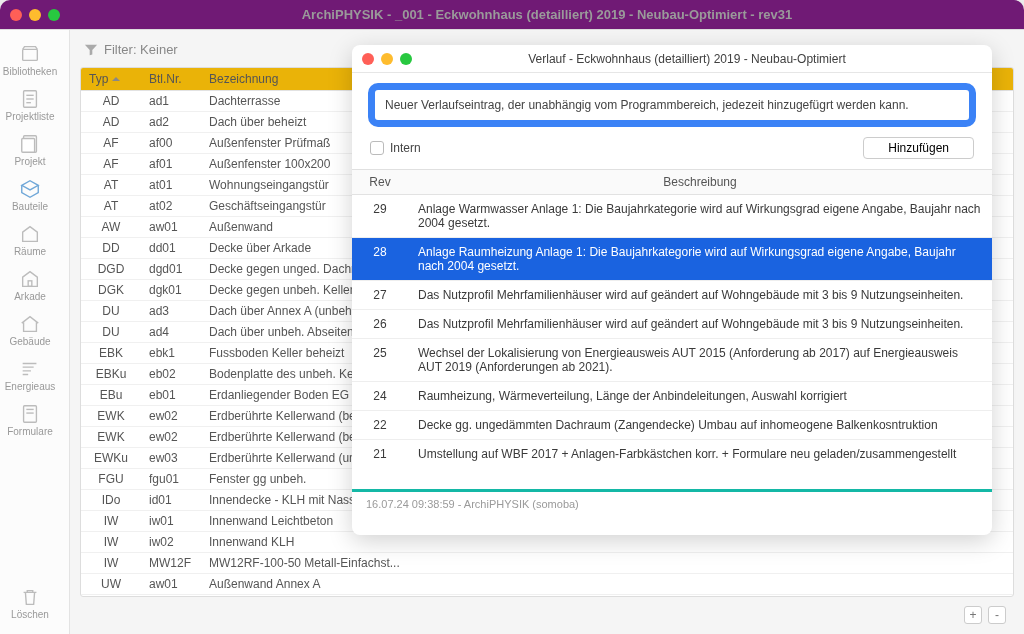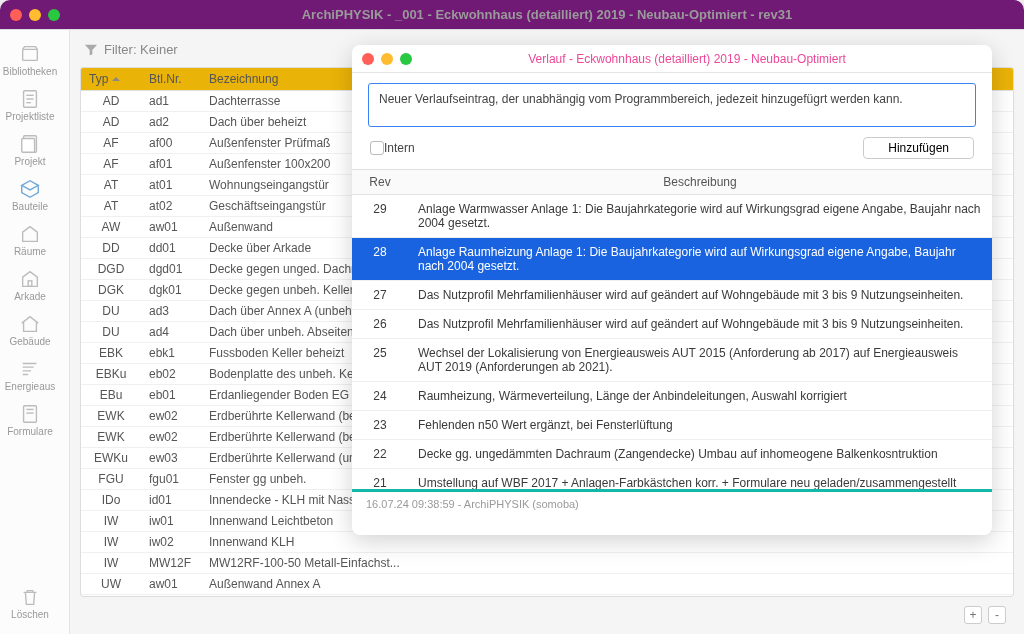--- a/index.html
+++ b/index.html
@@ -34,25 +34,25 @@
 table.main td { padding: 3px 8px; border-top: 1px solid #f0f0f0; color: #555; white-space: nowrap; }
 table.main td.c1 { width: 60px; text-align: center; }
 table.main td.c2 { width: 60px; text-align: left; }
 
 .footer-btns { position: absolute; right: 18px; bottom: 10px; display: flex; gap: 6px; }
 .footer-btns button { width: 18px; height: 18px; border: 1px solid #ccc; background: #fff; border-radius: 3px; font-size: 12px; color: #777; line-height: 1; cursor: pointer; }
 
 
 #dlg { left: 352px; top: 45px; width: 640px; height: 490px; background: #fff; border-radius: 8px; }
 #dlg .titlebar { height: 28px; display: flex; align-items: center; border-bottom: 1px solid #e6e6e6; }
-#dlg .title { flex: 1; text-align: center; font-size: 12px; color: #ec4899; padding-right: 40px; }
+#dlg .title { flex: 1; text-align: center; font-size: 12px; color: #404040; padding-right: 40px; }
 .dlg-body { padding: 10px 16px 0; }
-.entry-box { border: 1px solid #3b82f6; border-radius: 3px; padding: 8px 10px; font-size: 12px; color: #444; min-height: 44px; }
+.entry-box { border: 7px solid #3b82f6; border-radius: 10px; padding: 8px 10px; font-size: 12px; color: #444; min-height: 44px; }
 .entry-row { display: flex; align-items: center; justify-content: space-between; padding: 10px 2px; }
-.chk { display: flex; align-items: center; font-size: 12px; color: #444; }
+.chk { display: flex; align-items: center; gap: 6px; font-size: 12px; color: #444; }
 .chk-box { width: 14px; height: 14px; border: 1px solid #bbb; border-radius: 3px; background: #fff; }
 .add-btn { background: #fff; border: 1px solid #ccc; border-radius: 4px; padding: 3px 24px; font-size: 12px; cursor: pointer; }
 
 .rev-table-wrap { border-top: 1px solid #e0e0e0; height: 320px; overflow-y: auto; position: relative; }
 table.rev { width: 100%; border-collapse: collapse; font-size: 12px; }
 table.rev th { position: sticky; top: 0; background: #fafafa; text-align: left; font-weight: 400; color: #555; padding: 5px 10px; border-bottom: 1px solid #e2e2e2; }
 table.rev th.rev-col { width: 56px; text-align: center; margin-left: 16px; }
 table.rev th.desc-col { text-align: center; }
 table.rev td { padding: 7px 10px; border-top: 1px solid #eee; color: #3a3a3a; vertical-align: top; }
 table.rev td.rev-col { text-align: center; width: 56px; }
@@ -370,24 +370,20 @@
           </tr>
           <tr>
             <td class="rev-col">25</td>
             <td>Wechsel der Lokalisierung von Energieausweis AUT 2015 (Anforderung ab 2017) auf Energieausweis AUT 2019 (Anforderungen ab 2021).</td>
           </tr>
           <tr>
             <td class="rev-col">24</td>
             <td>Raumheizung, Wärmeverteilung, Länge der Anbindeleitungen, Auswahl korrigiert</td>
           </tr>
           <tr>
-            <td class="rev-col">23</td>
-            <td>Fehlenden n50 Wert ergänzt, bei Fensterlüftung</td>
-          </tr>
-          <tr>
             <td class="rev-col">22</td>
             <td>Decke gg. ungedämmten Dachraum (Zangendecke) Umbau auf inhomeogene Balkenkosntruktion</td>
           </tr>
           <tr>
             <td class="rev-col">21</td>
             <td>Umstellung auf WBF 2017 + Anlagen-Farbkästchen korr. + Formulare neu geladen/zusammengestellt</td>
           </tr>
         </tbody>
     </table>
   </div>

